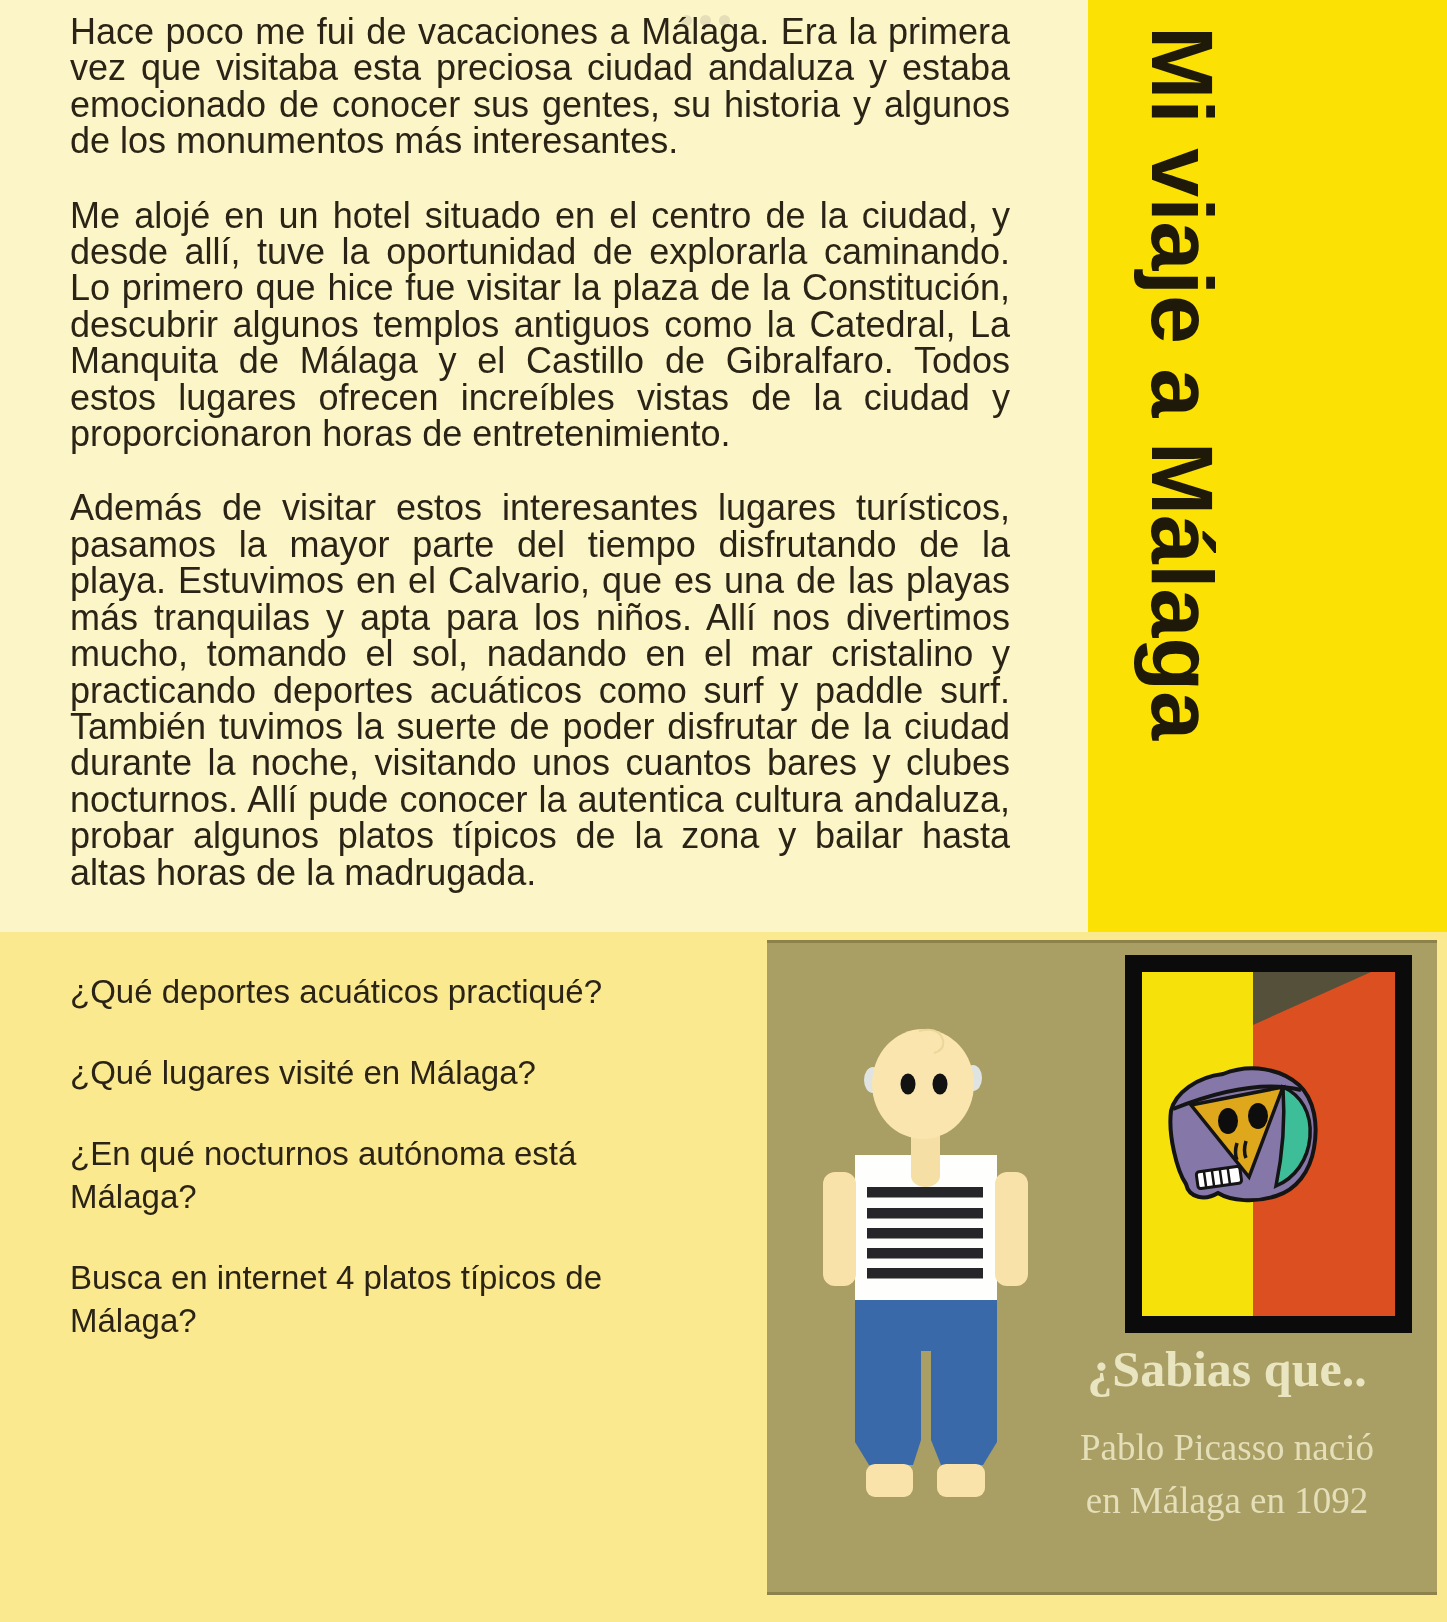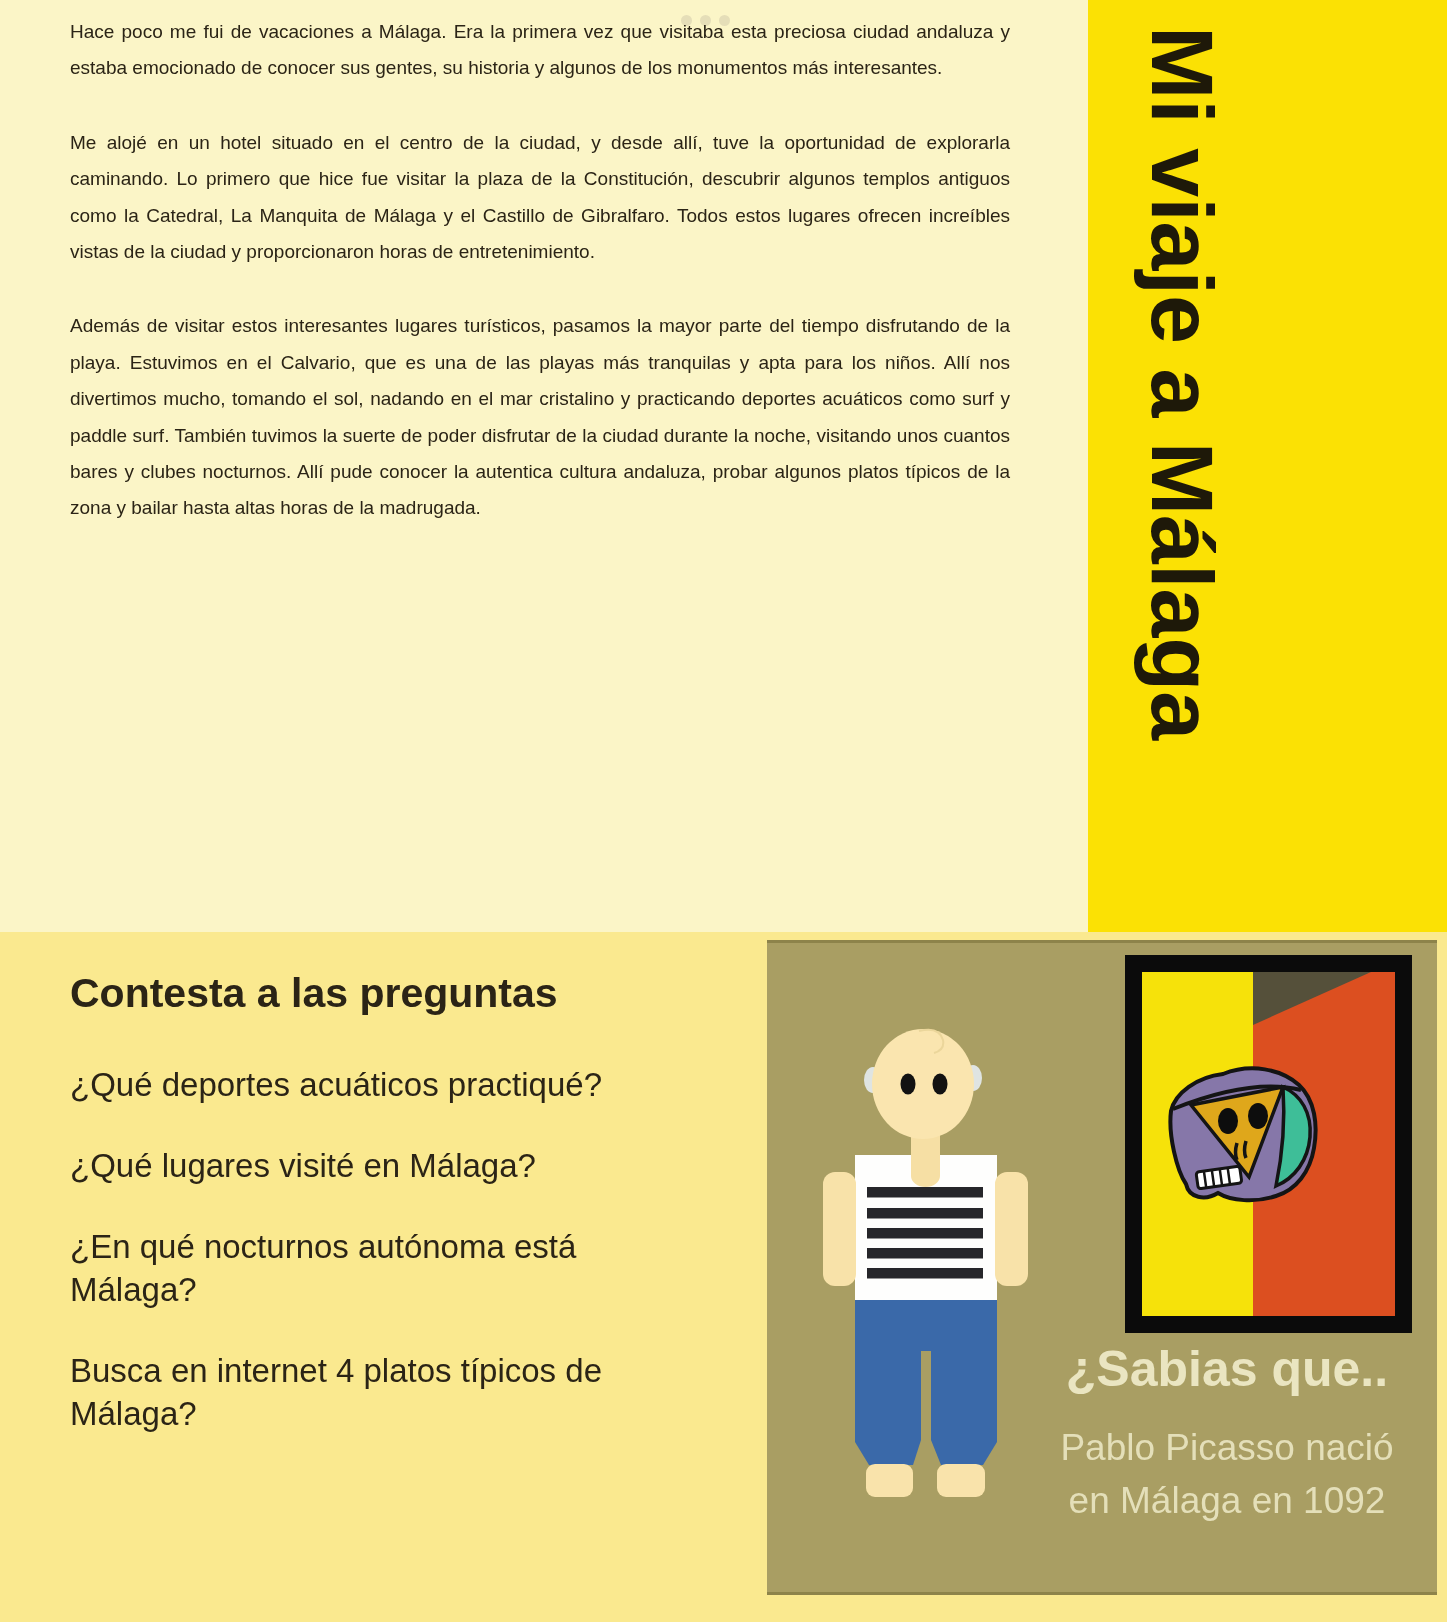--- a/index.html
+++ b/index.html
@@ -6,41 +6,42 @@
   .page{
     position:relative;width:1447px;height:1622px;overflow:hidden;
     background:#FAE98F;font-family:"Liberation Sans",sans-serif;
   }
   
   .article-area{position:absolute;left:0;top:0;width:1088px;height:932px;background:#FBF5C7;}
   .dots{position:absolute;left:681px;top:15px;display:flex;gap:8px;}
   .dots span{width:11px;height:11px;border-radius:50%;background:#E5DEB8;display:block;}
   .article-text{
     position:absolute;left:70px;top:14px;width:940px;
-    font-size:19px;line-height:36.4px;color:#2B2416;text-align:justify;
+    font-size:36px;line-height:36.4px;color:#2B2416;text-align:justify;
   }
   .article-text p{margin:0 0 38px 0;}
   
   .strip{position:absolute;left:1088px;top:0;width:359px;height:932px;background:#FBE104;}
   .vtitle{
     position:absolute;left:46px;top:26px;margin:0;
     writing-mode:vertical-rl;white-space:nowrap;
     font-size:88px;line-height:96px;font-weight:bold;color:#1E1909;
     font-family:"Liberation Sans",sans-serif;
   }
   
   .bottom{position:absolute;left:0;top:932px;width:1447px;height:690px;background:#FAE98F;}
   .questions{position:absolute;left:70px;top:38px;width:632px;color:#2B2416;}
   .questions h2{font-size:41px;font-weight:bold;margin:0 0 46px 0;}
   .q{font-size:33px;line-height:43px;margin:0 0 38px 0;}
   .q strong{font-weight:bold;}
   
   .panel{
     position:absolute;left:767px;top:8px;width:670px;height:655px;background:#A99E63;
     box-shadow:inset 0 3px 0 rgba(90,80,30,.35), inset 0 -3px 0 rgba(90,80,30,.35);
+    font-family:Liberation Serif, serif;
   }
   .figure-svg{position:absolute;left:56px;top:88px;width:205px;height:470px;}
   .frame-svg{position:absolute;left:358px;top:15px;width:287px;height:378px;}
   .fact-text{position:absolute;left:250px;top:400px;width:420px;text-align:center;}
   .fact-text h3{font-size:50px;font-weight:bold;color:#EAE5C1;margin:0 0 26px 0;}
   .fact-text p{font-size:37px;line-height:47px;color:#E4DFB9;margin:6px;}
 </style>
 </head>
 <body>
 
@@ -58,21 +59,20 @@
       <p>Además de visitar estos interesantes lugares turísticos, pasamos la mayor parte del tiempo disfrutando de la playa. Estuvimos en el Calvario, que es una de las playas más tranquilas y apta para los niños. Allí nos divertimos mucho, tomando el sol, nadando en el mar cristalino y practicando deportes acuáticos como surf y paddle surf. También tuvimos la suerte de poder disfrutar de la ciudad durante la noche, visitando unos cuantos bares y clubes nocturnos. Allí pude conocer la autentica cultura andaluza, probar algunos platos típicos de la zona y bailar hasta altas horas de la madrugada.</p>
     </div>
   </section>
 
   <aside class="strip">
     <h1 class="vtitle">Mi viaje a Málaga</h1>
   </aside>
 
   <section class="bottom">
     <div class="questions">
-      <h2>Contesta a las preguntas</h2>
       <p class="q">¿Qué deportes acuáticos practiqué?</p>
       <p class="q">¿Qué lugares visité en Málaga?</p>
       <p class="q">¿En qué nocturnos autónoma está Málaga?</p>
       <p class="q">Busca en internet 4 platos típicos de Málaga?</p>
     </div>
 
     <div class="panel">
 
       <svg class="figure-svg" viewBox="0 0 205 470" xmlns="http://www.w3.org/2000/svg">
         <g>

